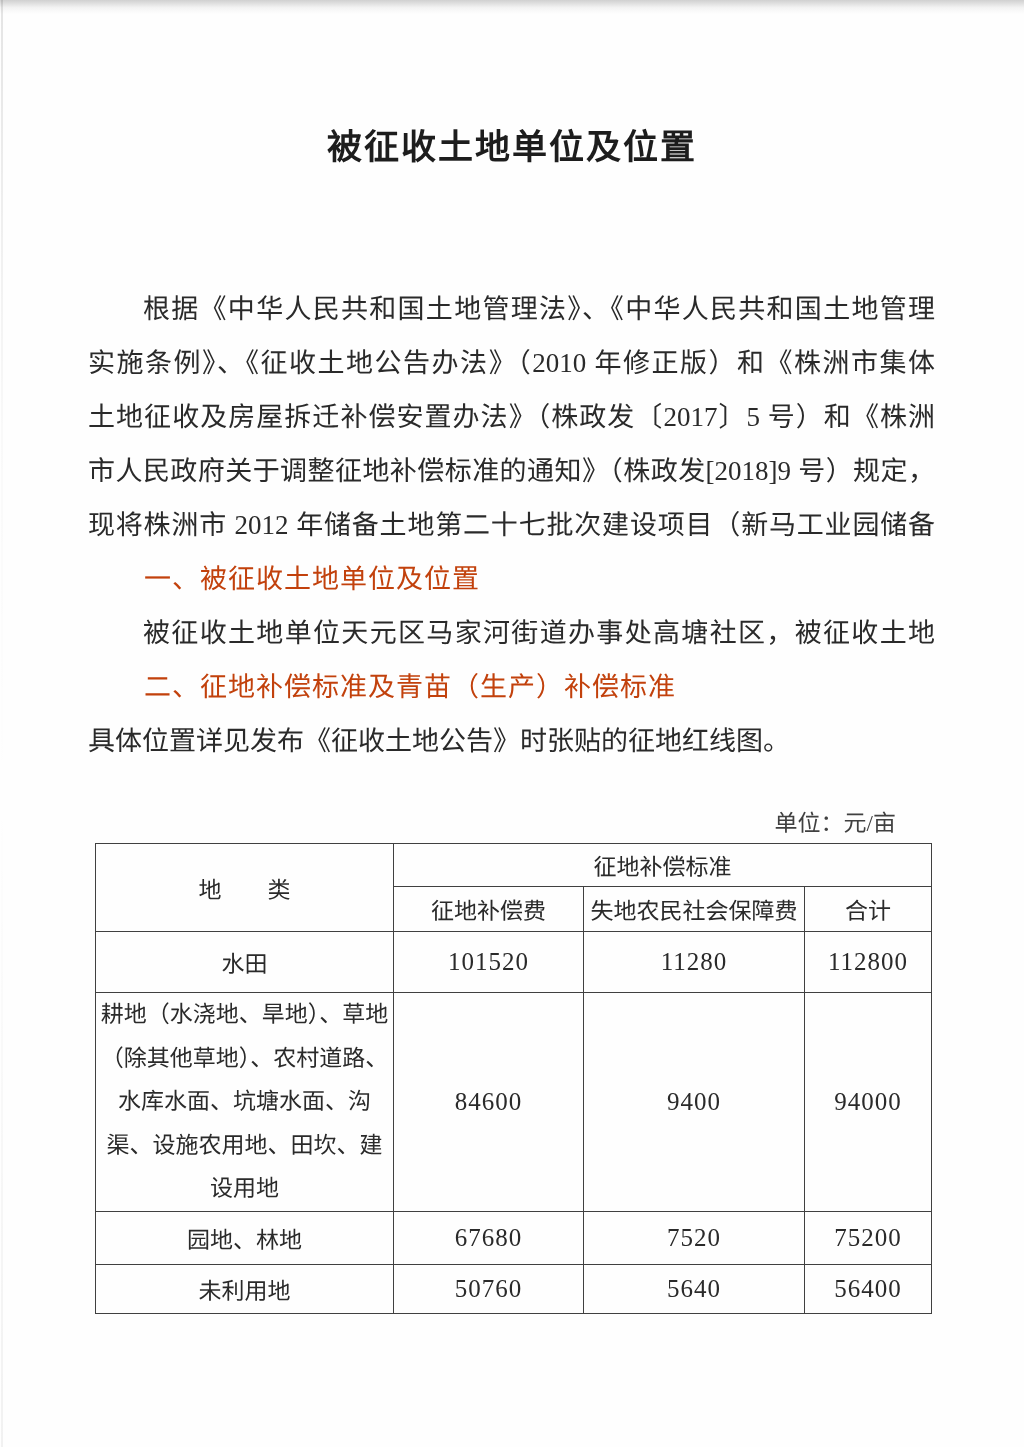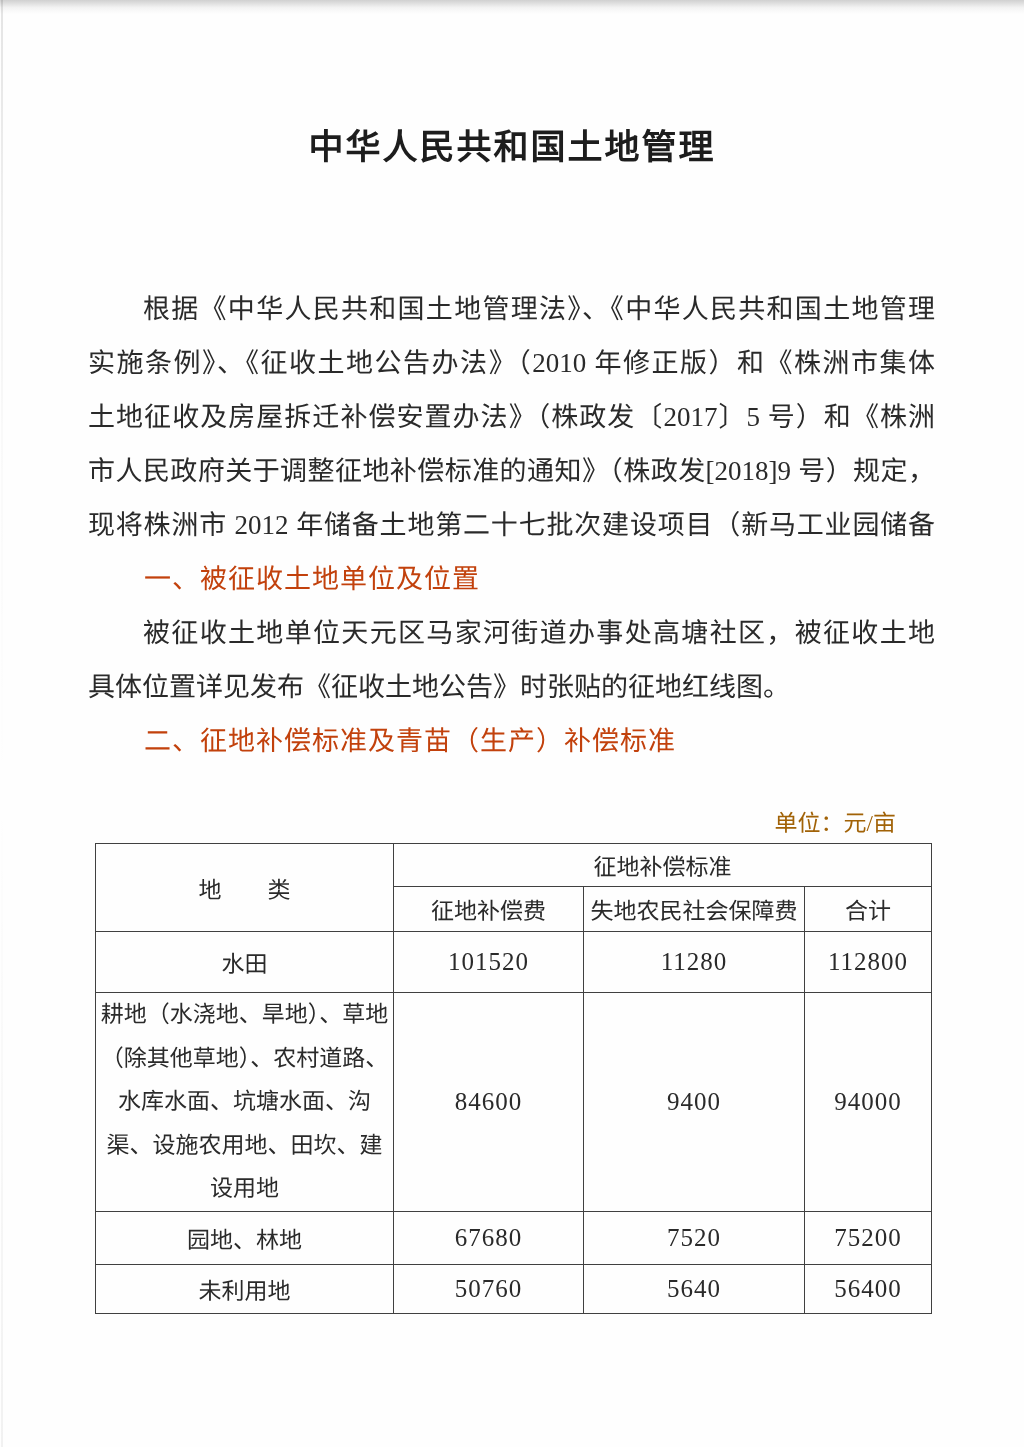--- a/index.html
+++ b/index.html
@@ -50,21 +50,21 @@
   .line.heading{
     font-family:"Liberation Sans","DejaVu Sans",sans-serif;
     font-weight:400;
     padding-left:56px;
     letter-spacing:1px;
     color:#c2410c;
   }
   .unit-label{
     position:absolute;top:808px;right:128px;
     font-size:23px;line-height:32px;
-    color:#a16207;
+    color:#404040;
   }
   table.comp{
     position:absolute;top:843px;left:95px;
     width:836px;
     border-collapse:collapse;
     table-layout:fixed;
   }
   table.comp th, table.comp td{
     border:1px solid #404040;
     font-weight:normal;
@@ -94,35 +94,35 @@
   }
 </style>
 </head>
 <body>
 
 <div class="page">
   <div class="scan-top"></div>
   <div class="scan-left"></div>
 
   <div class="title">
-    <div>中华人民共和国土地管理</div>
+    <div>被征收土地单位及位置</div>
   </div>
 
   <div class="body-stack">
     <div class="line just indent">根据《中华人民共和国土地管理法》、《中华人民共和国土地管理</div>
     <div class="line just">实施条例》、《征收土地公告办法》（2010 年修正版）和《株洲市集体</div>
     <div class="line just">土地征收及房屋拆迁补偿安置办法》（株政发〔2017〕5 号）和《株洲</div>
     <div class="line just">市人民政府关于调整征地补偿标准的通知》（株政发[2018]9 号）规定，</div>
     <div class="line just">现将株洲市 2012 年储备土地第二十七批次建设项目（新马工业园储备</div>
 
     <div class="line heading">一、被征收土地单位及位置</div>
     <div class="line just indent">被征收土地单位天元区马家河街道办事处高塘社区，被征收土地</div>
+    <div class="line heading">二、征地补偿标准及青苗（生产）补偿标准</div>
+
     <div class="line">具体位置详见发布《征收土地公告》时张贴的征地红线图。</div>
-
-    <div class="line heading">二、征地补偿标准及青苗（生产）补偿标准</div>
   </div>
 
   <div class="unit-label">单位：元/亩</div>
 
   <table class="comp">
     <colgroup>
       <col style="width:298px">
       <col style="width:190px">
       <col style="width:221px">
       <col style="width:127px">

